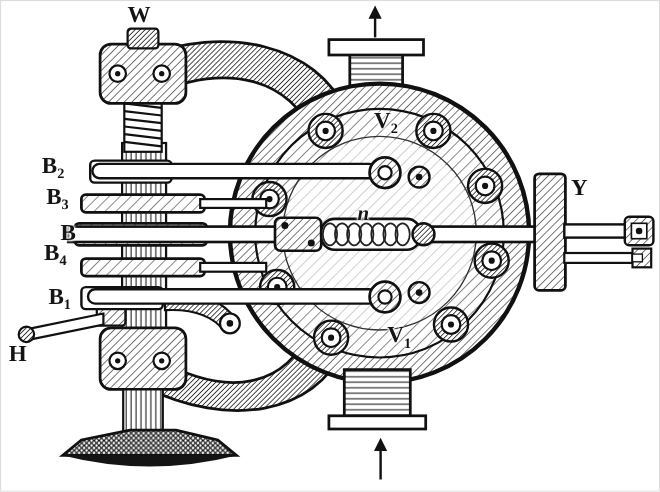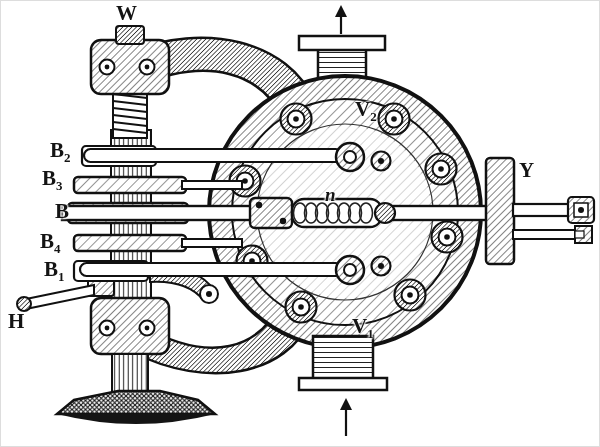--- a/index.html
+++ b/index.html
@@ -11,28 +11,28 @@
   .stage svg{position:absolute;left:0;top:0;}
   .label{
     position:absolute;
     font:700 21px "Liberation Serif", serif;
     color:#141414;line-height:1;white-space:nowrap;
     text-shadow:0 0 3px #fff,0 0 3px #fff,0 0 2px #fff,0 0 2px #fff;
     user-select:none;
   }
   .label .sub{font-size:13px;vertical-align:-5px;font-weight:700;}
   .lbl-W {left:116px;top:3px}
-  .lbl-B2{left:50px;top:140px}
+  .lbl-B2{left:38px;top:140px}
   .lbl-B3{left:42px;top:168px}
   .lbl-B {left:55px;top:201px}
-  .lbl-B4{left:40px;top:231px}
+  .lbl-B4{left:40px;top:219px}
   .lbl-B1{left:44px;top:259px}
   .lbl-H {left:8px;top:311px}
-  .lbl-V2{left:355px;top:99px}
-  .lbl-V1{left:352px;top:316px}
+  .lbl-V2{left:340px;top:99px}
+  .lbl-V1{left:352px;top:294px}
   .lbl-Y {left:519px;top:160px}
   .lbl-n {left:325px;top:185px;font-size:19px;font-style:italic;}
 </style>
 </head>
 <body>
 
 <div class="stage">
 
 <svg width="600" height="447" viewBox="0 0 600 447">
   <defs>

